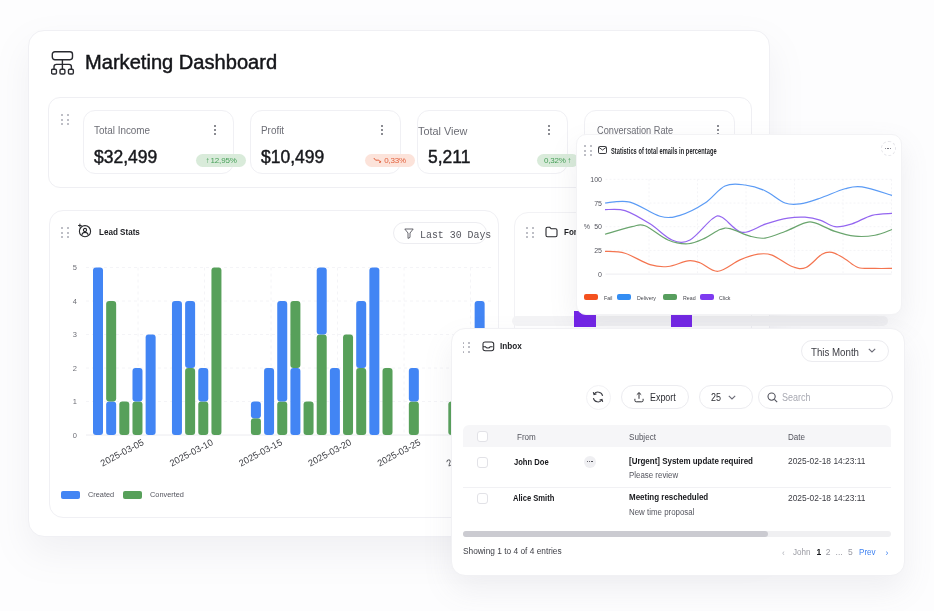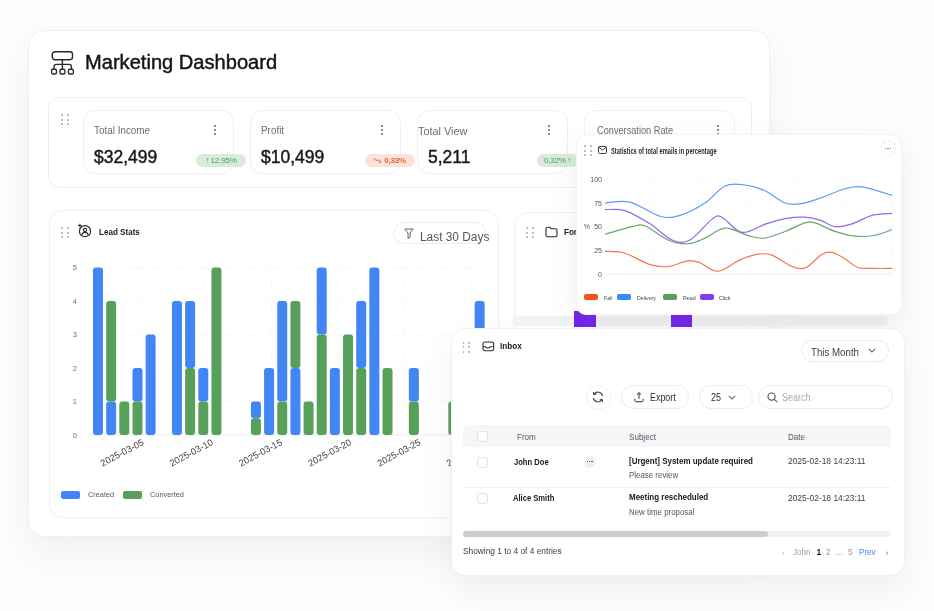--- a/index.html
+++ b/index.html
@@ -51,21 +51,21 @@
 <div class="pill" style="left:173px; top:153.5px; width:50px; height:13px; background:#d9ebda; color:#47a059;">↑ 12,95%</div>
 
 <div class="abs card" style="left:250px; top:110px; width:151px; height:64px; border-radius:12px;"></div>
 <div class="t" style="left:261px; top:125.4px; font-size:10px; color:#6d6e76; transform:scaleX(0.99);">Profit</div>
 <div class="abs kebab" style="left:380.5px; top:125px;">
     <i></i>
     <i></i>
     <i></i>
   </div>
 <div class="t" style="left:261px; top:146.5px; font-size:18px; color:#17181c; -webkit-text-stroke:0.45px #17181c; transform:scaleX(0.97);">$10,499</div>
-<div class="pill" style="left:341.5px; top:153.5px; width:50px; height:13px; background:#fce3da; color:#e2603c;font-weight:bold;">
+<div class="pill" style="left:341.5px; top:153.5px; width:50px; height:13px; background:#fce3da; color:#e2603c;">
   <svg width="9" height="7" viewBox="0 0 9 7" style="margin-right:2px;">
       <path d="M0.8 1 q1.8 3.2 3.4 2.2 q1.6 -1 3 1.6 M6 5.2 l1.4 0.3 l0.3 -1.6" fill="none" stroke="#e2603c" stroke-width="1"></path>
     </svg>
   0,33%</div>
 
 <div class="abs card" style="left:417px; top:110px; width:151px; height:64px; border-radius:12px;"></div>
 <div class="t" style="left:404px; top:125.4px; font-size:11px; color:#6d6e76; transform:scaleX(0.99);margin-left:14px;">Total View</div>
 <div class="abs kebab" style="left:547.5px; top:125px;">
     <i></i>
     <i></i>
@@ -99,21 +99,21 @@
   </g>
   <g stroke="#26272b" stroke-width="1">
     <path d="M2.9 0.7 v3.6 M1.1 2.5 h3.6"></path>
   </g>
 </svg>
 <div class="t" style="left:98.5px; top:226px; font-size:9.5px; font-weight:bold; color:#1b1c20; transform:scaleX(0.85);">Lead Stats</div>
 <div class="abs" style="left:392.5px; top:222px; width:94px; height:22px; border:1px solid #ededf1; border-radius:11px;"></div>
 <svg class="abs" style="left:403.5px; top:227.5px;" width="10" height="11" viewBox="0 0 10 11">
     <path d="M0.8 1 h8.4 L6 5 v4.4 l-2 1 V5 Z" fill="none" stroke="#55565e" stroke-width="0.9" stroke-linejoin="round"></path>
   </svg>
-<div class="t" style="left:419.5px; top:229.6px; font-size:12px; color:#55565e; transform:scaleX(0.99);">Last 30 Days</div>
+<div class="t" style="left:419.5px; top:229.6px; font-size:10px; color:#55565e; transform:scaleX(0.99);font-family:Liberation Mono, monospace;">Last 30 Days</div>
 
 <div class="abs" style="left:49px; top:210px; width:450px; height:308px;"><svg width="450" height="308">
       <line x1="37" x2="443" y1="225" y2="225" stroke="#ececf0" stroke-width="1"></line>
       <text x="28" y="227.5" font-size="7.5" fill="#6d6e76" text-anchor="end">0</text>
       <line x1="37" x2="443" y1="191.5" y2="191.5" stroke="#f4f4f7" stroke-width="1" stroke-dasharray="3 3"></line>
       <text x="28" y="194" font-size="7.5" fill="#6d6e76" text-anchor="end">1</text>
       <line x1="37" x2="443" y1="158" y2="158" stroke="#f4f4f7" stroke-width="1" stroke-dasharray="3 3"></line>
       <text x="28" y="160.5" font-size="7.5" fill="#6d6e76" text-anchor="end">2</text>
       <line x1="37" x2="443" y1="124.5" y2="124.5" stroke="#f4f4f7" stroke-width="1" stroke-dasharray="3 3"></line>
       <text x="28" y="127" font-size="7.5" fill="#6d6e76" text-anchor="end">3</text>

